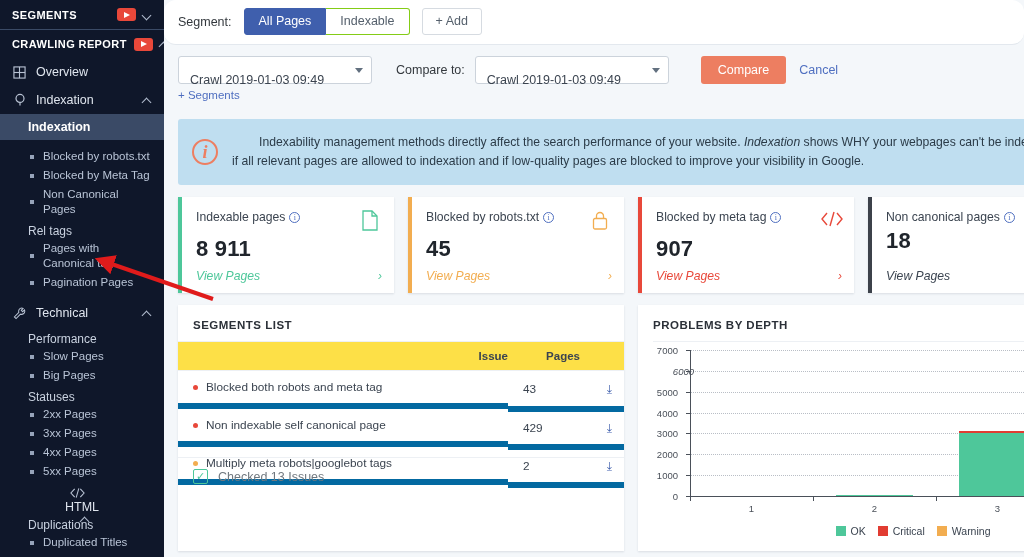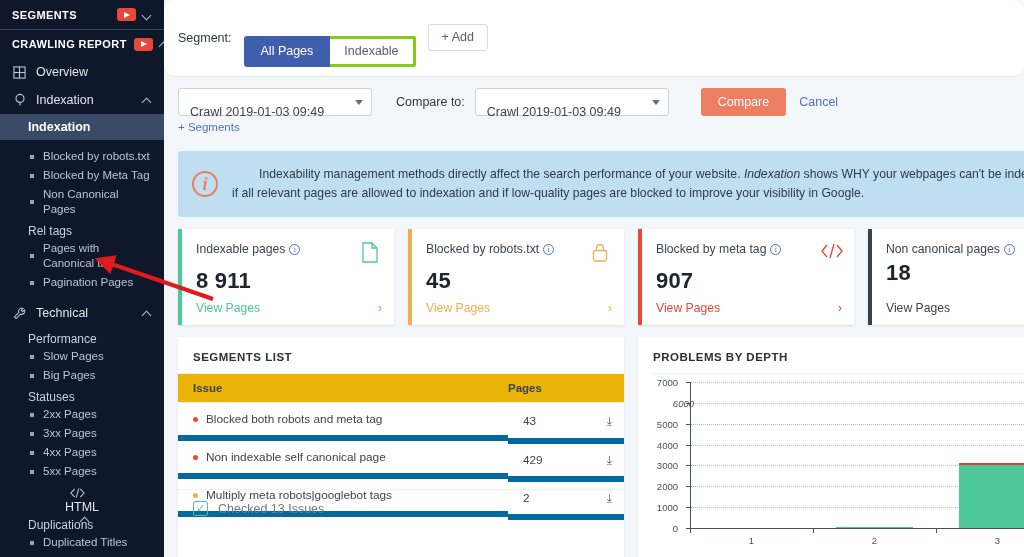--- a/index.html
+++ b/index.html
@@ -104,28 +104,27 @@
   }
   .topbar {
     background: #ffffff;
     border-bottom: 1px solid #e3e8ee;
     padding: 8px 14px 9px 14px;
     display: flex; align-items: center; border-radius: 12px;
   }
   .tb-label { font-size: 12.5px; color: #33383d; margin-right: 12px; }
   .segbtns { display: flex; }
   .segbtn {
-    border: 3px solid #84cc16;
+    border: 1px solid #84cc16;
     background: #fff;
     color: #55606c;
     font-size: 12.5px;
     padding: 5px 14px 6px 14px;
     font-family: "Liberation Sans", sans-serif;
     line-height: 14px;
-    margin-top: 28px;
   }
   .segbtn.first { border-radius: 3px 0 0 3px; }
   .segbtn.last { border-radius: 0 3px 3px 0; border-left: none; }
   .segbtn.sel {
     background: #3f5fad; border-color: #3f5fad; color: #fff;
   }
   .addbtn {
     margin-left: 12px;
     border: 1px solid #d6dbe1; background: #fff;
     border-radius: 3px;
@@ -228,21 +227,21 @@
     font-family: "Liberation Serif", serif;
     margin-left: 4px; vertical-align: 1px;
   }
   .card-icon { width: 20px; height: 22px; flex: 0 0 20px; }
   .card-num {
     font-size: 22px; font-weight: bold; color: #20252c;
     margin-top: 4px; letter-spacing: .2px;
   }
   .card-foot {
     position: absolute; left: 14px; right: 12px; bottom: 10px;
-    display: flex; align-items: center;
+    display: flex; align-items: center; font-style: italic;
   }
   .card-link { font-size: 12.2px; flex: 1; }
   .card-arrow { font-size: 12px; }
 
   
   .panels { display: flex; margin: 12px 0 0 14px; gap: 14px; }
   .panel {
     background: #fff;
     box-shadow: 0 1px 2px rgba(40,55,80,.13);
     height: 246px;
@@ -250,22 +249,22 @@
   .panel-head {
     font-size: 11.5px; font-weight: bold; color: #2b3038;
     letter-spacing: .5px;
     padding: 14px 15px 10px 15px;
   }
   #problems-panel { width: 446px; flex: 0 0 446px; position: relative; }
   #depth-panel { width: 550px; flex: 0 0 550px; position: relative; }
 
   table.ptable { width: 100%; border-collapse: collapse; }
   table.ptable th {
-    background: #eab308;
-    text-align: left;
+    background: #fde047;
+    text-align: right;
     font-size: 11.5px; color: #3b4450;
     padding: 8px 0 8px 15px;
     font-weight: bold;
     border-top: 1px solid #edf0f4;
     border-bottom: 1px solid #edf0f4;
   }
   table.ptable th.pages-col { width: 72px; padding-left: 0; }
   table.ptable th.dl-col { width: 44px; }
   table.ptable td {
     font-size: 11.8px; color: #3b4450;

